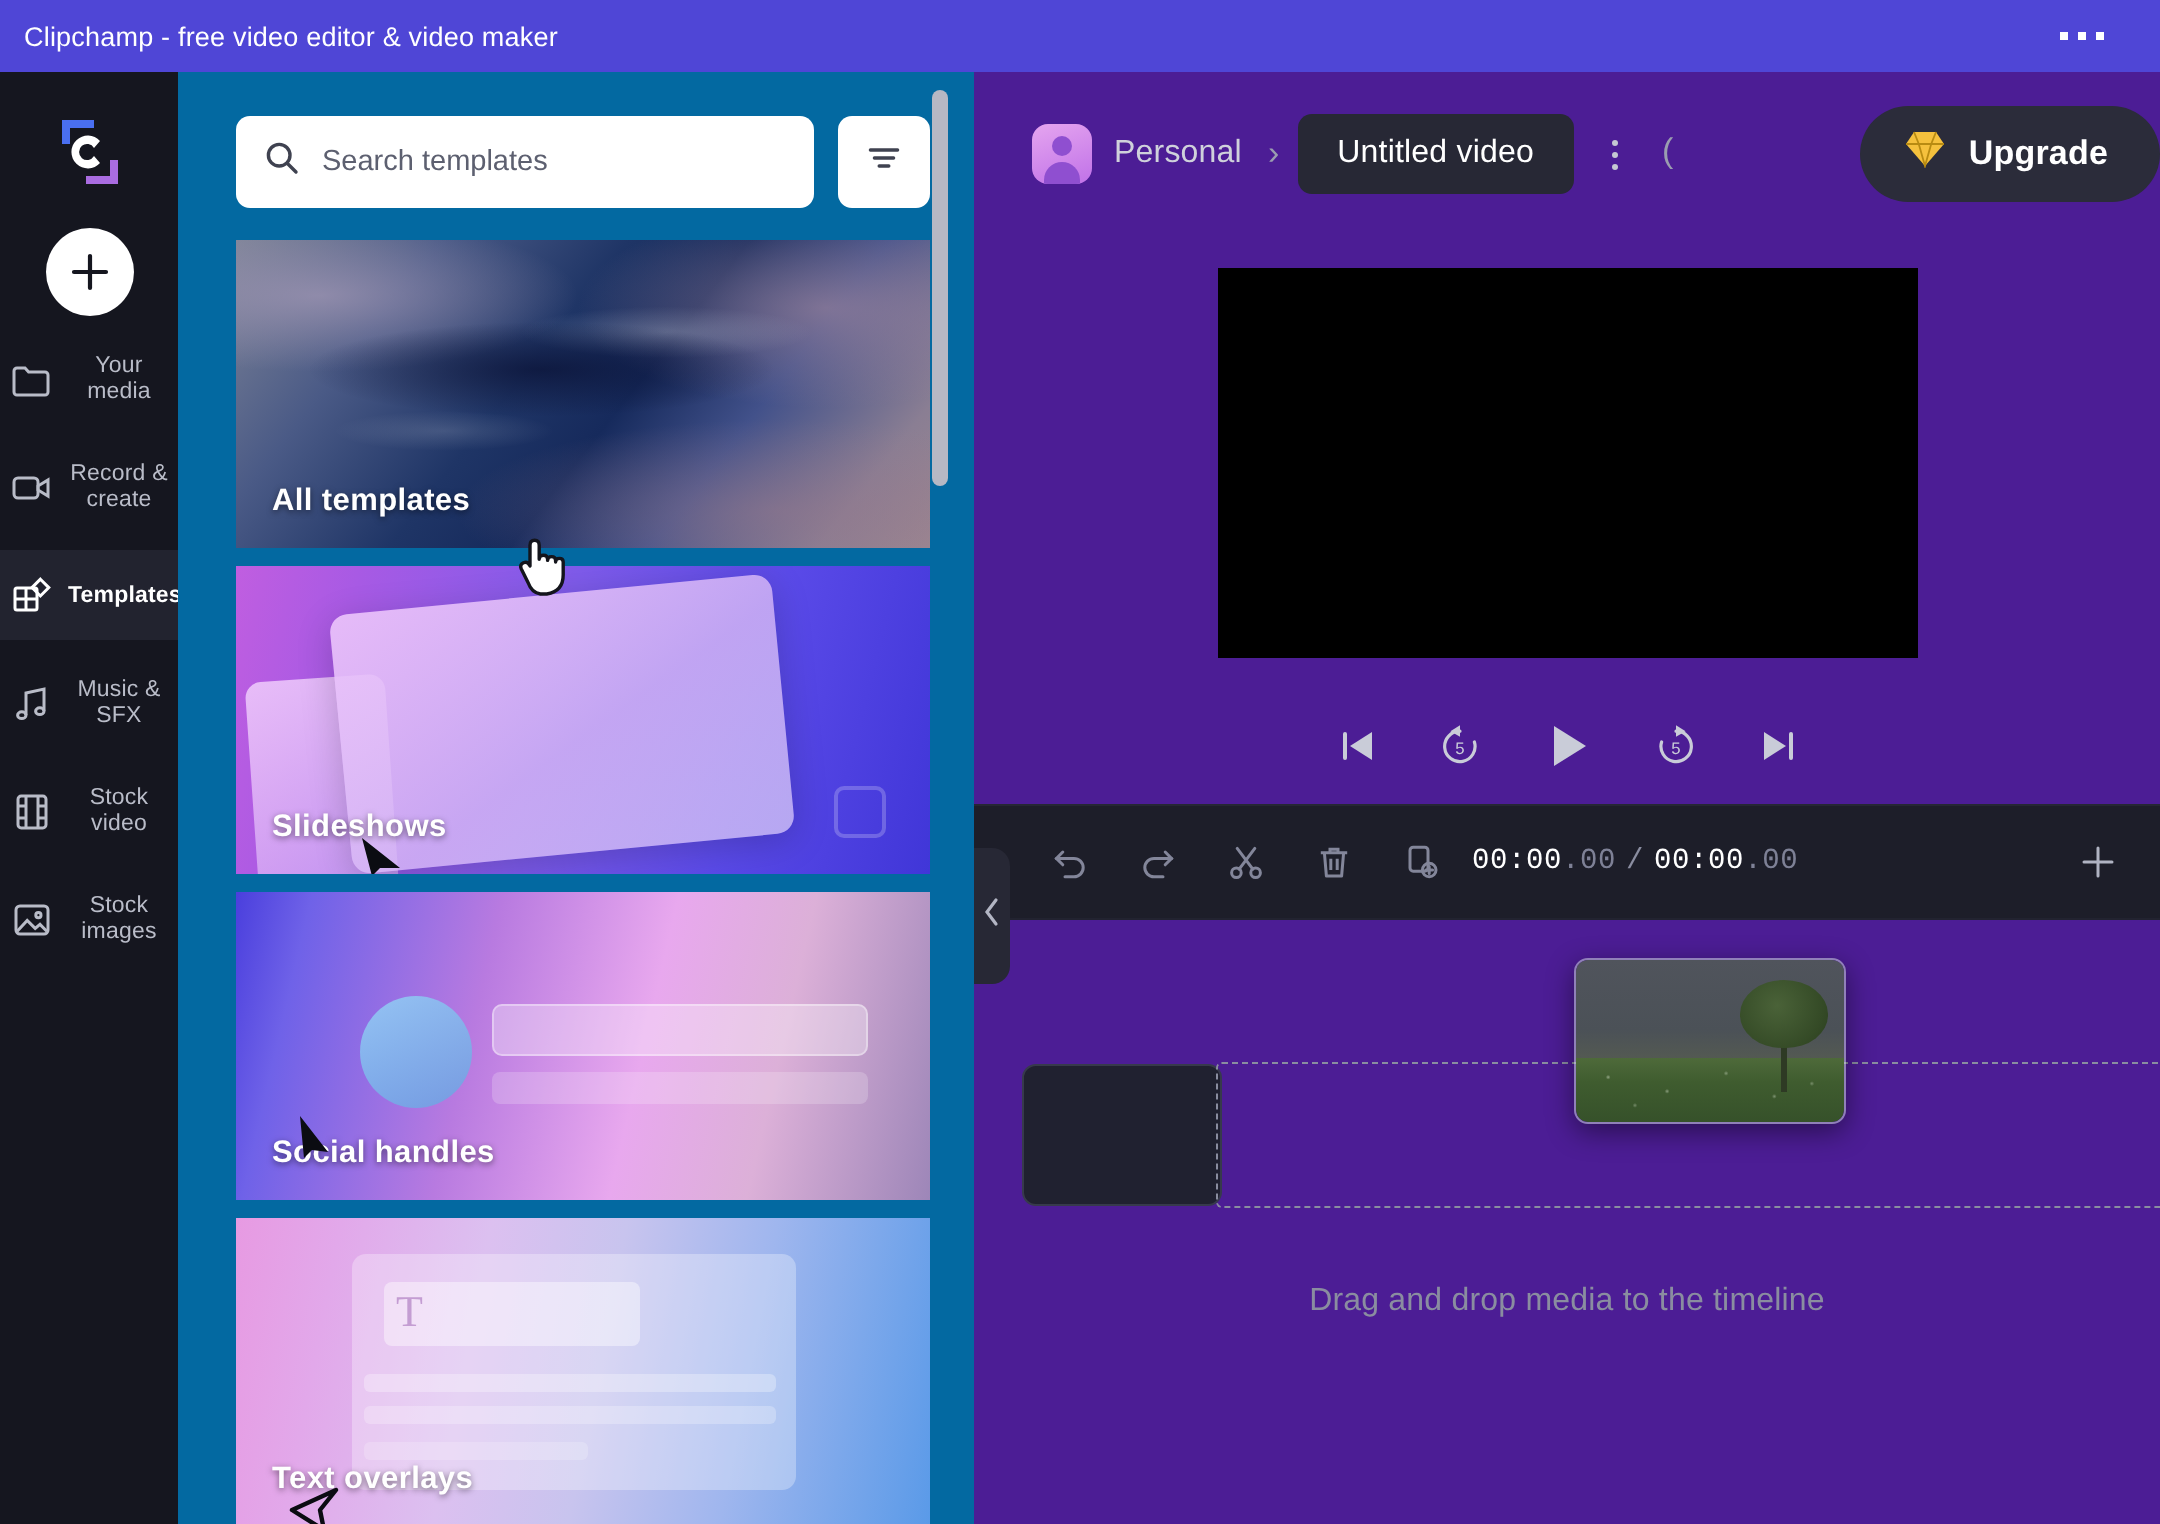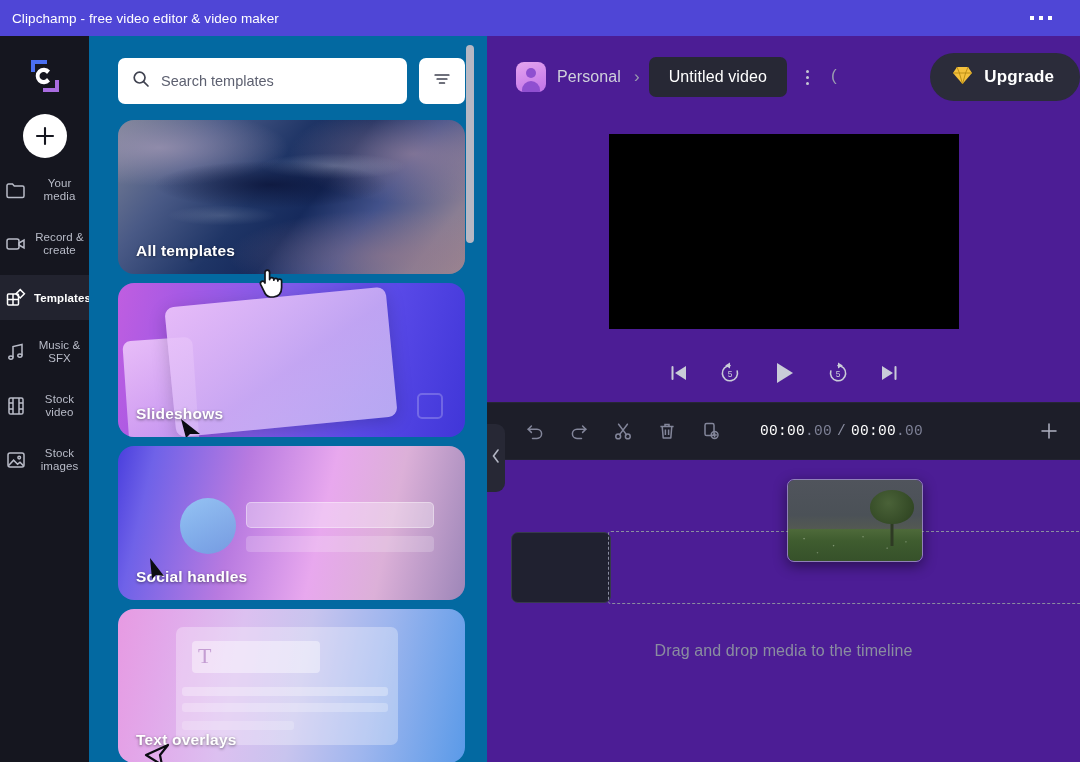--- a/index.html
+++ b/index.html
@@ -66,21 +66,21 @@
     border:none; outline:none; background:transparent; font-size:14.5px;
     color:#3a3c47; width:100%; font-family:"Liberation Sans", sans-serif;
   }
   .search-box input::placeholder { color:#5d6070; }
   .filter-btn {
     width:46px; height:46px; background:#ffffff; border-radius:7px;
     display:flex; align-items:center; justify-content:center; cursor:pointer;
   }
   .cards { padding:16px 22px 0 29px; display:flex; flex-direction:column; gap:9px; }
   .card {
-    position:relative; height:154px; border-radius:16px; overflow:hidden;
+    position:relative; height:154px; border-radius:0; overflow:hidden;
     cursor:pointer; flex:none;
   }
   .card-title {
     position:absolute; left:18px; bottom:14px; font-size:15.5px;
     font-weight:bold; color:#ffffff; letter-spacing:.2px;
     text-shadow:0 1px 3px rgba(0,0,0,.5); z-index:4;
   }
   .card-art { position:absolute; inset:0; }
   
   .art1 {
@@ -208,21 +208,21 @@
   .tl-toolbar {
     height:58px; margin-left:0; border-top:1px solid #262734; border-bottom:1px solid #222330;
     display:flex; align-items:center; padding-left:29px; gap:6px; position:relative;
     background:#1d1e29;
   }
   .tl-btn {
     width:38px; height:34px; display:flex; align-items:center; justify-content:center;
     cursor:pointer; border-radius:5px;
   }
   .timecode {
-    margin-left:24px; font-family:"Liberation Mono", monospace; font-size:14.5px;
+    margin-left:0; font-family:"Liberation Mono", monospace; font-size:14.5px;
     letter-spacing:.3px; display:flex; align-items:baseline;
   }
   .tc-main { color:#ffffff; }
   .tc-dim { color:#7e8196; }
   .tc-slash { color:#8a8da0; margin:0 5px; }
   .tl-plus {
     position:absolute; right:17px; top:50%; transform:translateY(-50%);
     cursor:pointer; width:28px; height:28px; display:flex; align-items:center; justify-content:center;
   }
 

